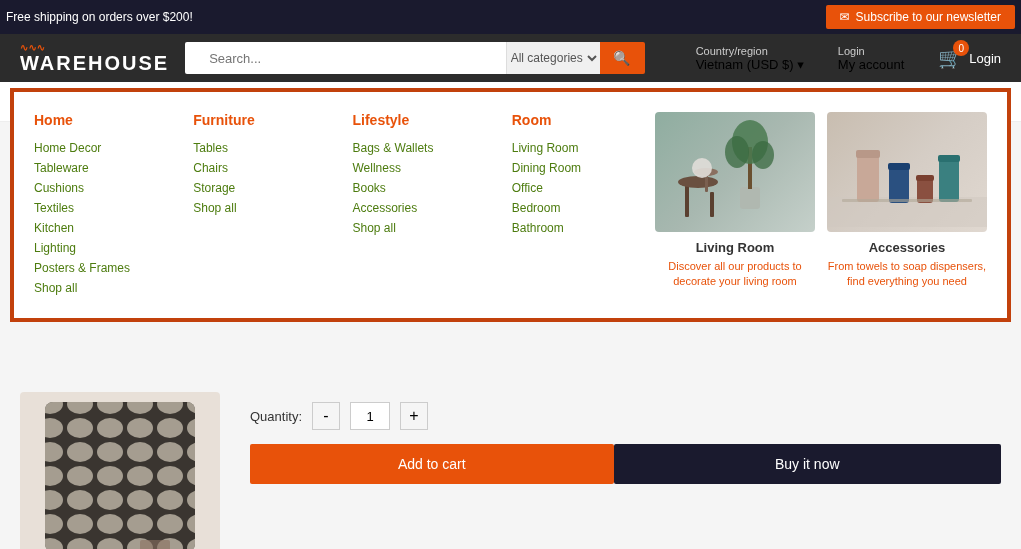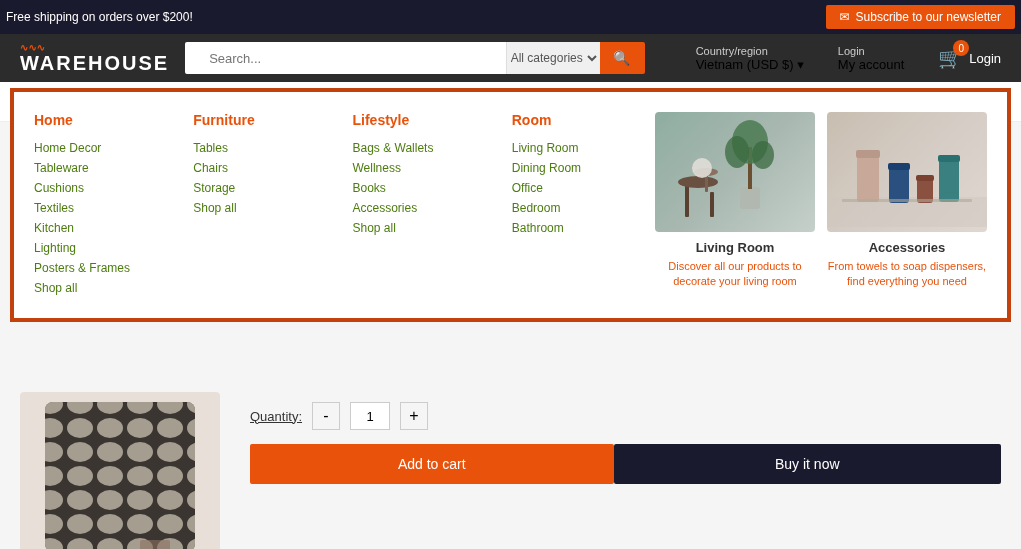--- a/index.html
+++ b/index.html
@@ -229,21 +229,21 @@
       align-items: center;
       justify-content: center;
       overflow: hidden;
     }
     .quantity-row {
       display: flex;
       align-items: center;
       gap: 10px;
       margin-bottom: 14px;
     }
-    .qty-label { font-size: 13px; color: #333; text-decoration: underline; }
+    .qty-label { font-size: 13px; color: #333; }
     .qty-btn {
       width: 28px;
       height: 28px;
       border: 1px solid #ccc;
       background: #f5f5f5;
       cursor: pointer;
       font-size: 16px;
       display: flex;
       align-items: center;
       justify-content: center;

